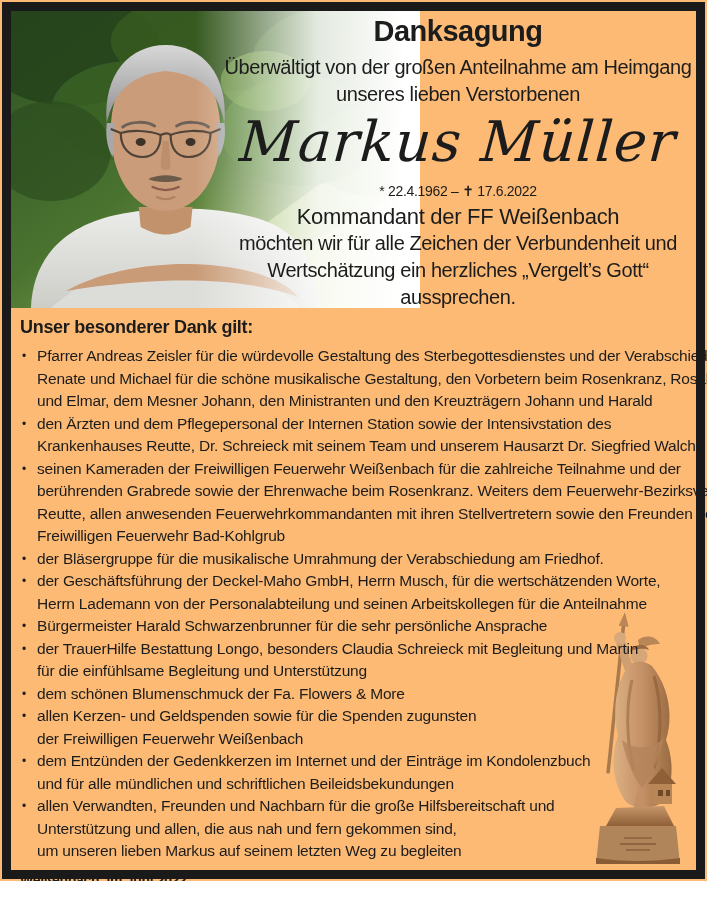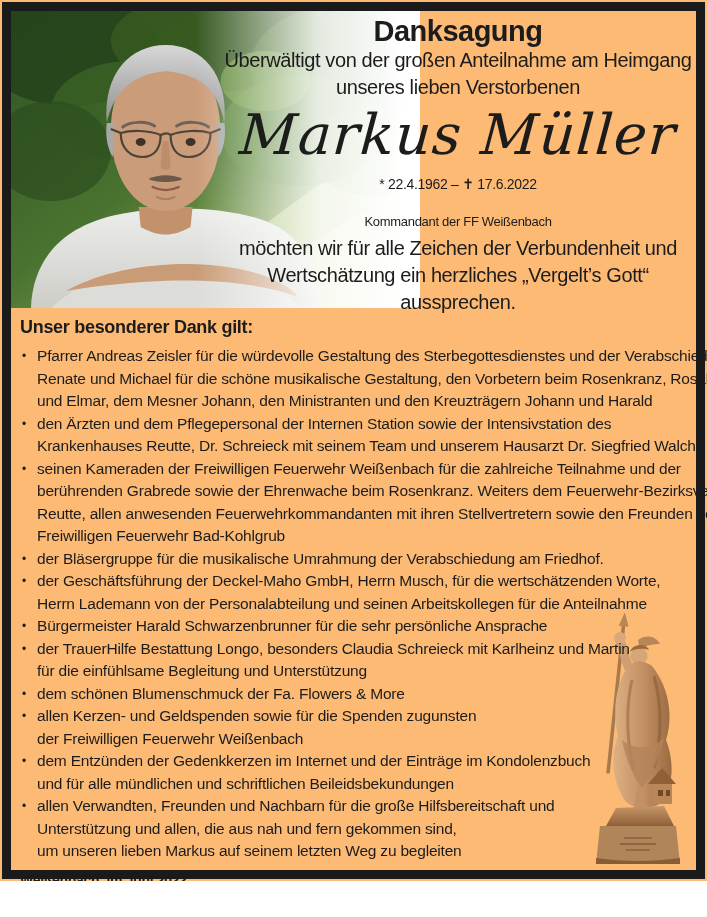--- a/index.html
+++ b/index.html
@@ -11,27 +11,27 @@
 
   
   .photo{position:absolute; left:11px; top:11px; width:409px; height:297px; overflow:hidden;}
   .photo svg{display:block; width:100%; height:100%;}
   .photo-fade{position:absolute; inset:0;
     background:linear-gradient(to right, rgba(255,255,255,0) 45%, rgba(255,255,255,.85) 75%, #ffffff 96%);}
 
   
   .header{position:absolute; left:220px; top:11px; width:476px; text-align:center; z-index:5;}
   .title{font-size:29px; line-height:32px; font-weight:bold; letter-spacing:-0.5px; padding-top:4px;}
-  .intro{font-size:20px; line-height:27px; letter-spacing:-0.4px;}
+  .intro{margin-top:7px; font-size:20px; line-height:27px; letter-spacing:-0.4px;}
   .name{
     margin-top:-2px; font-family:"DejaVu Serif", serif; font-style:italic; font-weight:normal;
     font-size:56px; line-height:72px; letter-spacing:1px; transform:skewX(-4deg); white-space:nowrap;
   }
   .dates{font-size:14px; line-height:26px; letter-spacing:-0.3px;}
-  .role{font-size:13px; line-height:26px; letter-spacing:-0.3px;margin-top:12px;}
+  .role{font-size:22px; line-height:26px; letter-spacing:-0.3px;}
   .message{font-size:20px; line-height:27px; letter-spacing:-0.4px;}
 
   
   .thanks-heading{position:absolute; left:20px; top:317px; font-size:18px; font-weight:bold; letter-spacing:-0.3px; z-index:5;}
   .thanks-list{position:absolute; left:20px; top:345px; width:678px; z-index:5;}
   .t-item{display:flex; align-items:flex-start;}
   .bullet{flex:0 0 15px; font-size:12px; line-height:22.5px; padding-left:2px;}
   .t-lines{flex:1;}
   .t-lines div{font-size:15.5px; line-height:22.5px; letter-spacing:-0.2px; white-space:nowrap;}
 
@@ -163,21 +163,21 @@
       </div>
       <div class="t-item">
         <span class="bullet">•</span>
         <div class="t-lines">
           <div>Bürgermeister Harald Schwarzenbrunner für die sehr persönliche Ansprache</div>
         </div>
       </div>
       <div class="t-item">
         <span class="bullet">•</span>
         <div class="t-lines">
-          <div>der TrauerHilfe Bestattung Longo, besonders Claudia Schreieck mit Karlheinz und Martin</div>
+          <div>der TrauerHilfe Bestattung Longo, besonders Claudia Schreieck mit Begleitung und Martin</div>
           <div>für die einfühlsame Begleitung und Unterstützung</div>
         </div>
       </div>
       <div class="t-item">
         <span class="bullet">•</span>
         <div class="t-lines">
           <div>dem schönen Blumenschmuck der Fa. Flowers &amp; More</div>
         </div>
       </div>
       <div class="t-item">

